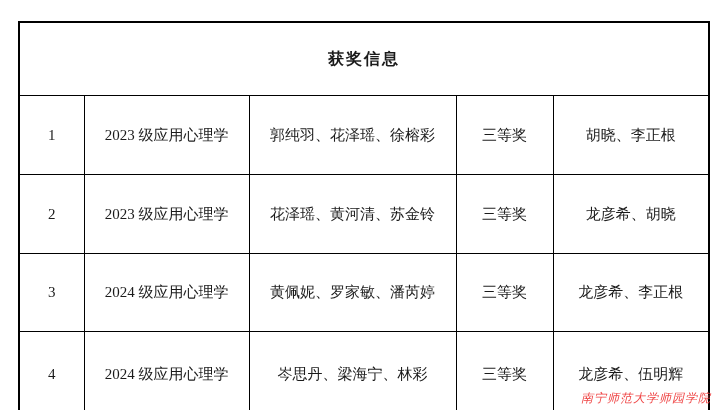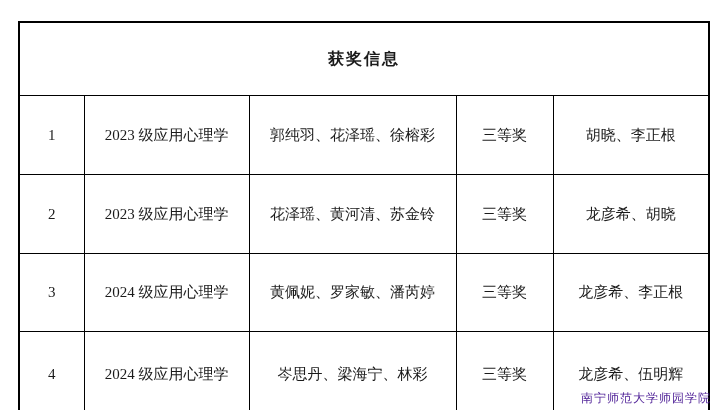--- a/index.html
+++ b/index.html
@@ -54,22 +54,23 @@
   tr.data-row-1 td { height: 62px; }
   tr.data-row-2 td { height: 62px; }
   tr.data-row-3 td { height: 61px; }
   tr.data-row-4 td { height: 69px; }
   .watermark {
     position: absolute;
     top: 390px;
     right: 13px;
     font-size: 12px;
     letter-spacing: 1px;
-    color: #4c1d95;
+    color: #ef4444;
     font-family: "Liberation Sans", "DejaVu Sans", sans-serif;
+    font-style: italic;
   }
 </style>
 </head>
 <body>
 
 <div class="page">
 
   <table class="award-table">
     <colgroup>
       <col style="width:65px">

